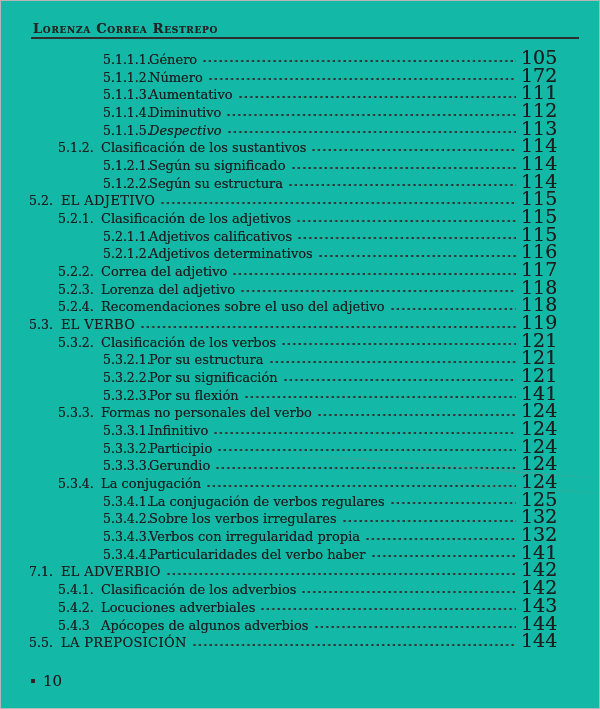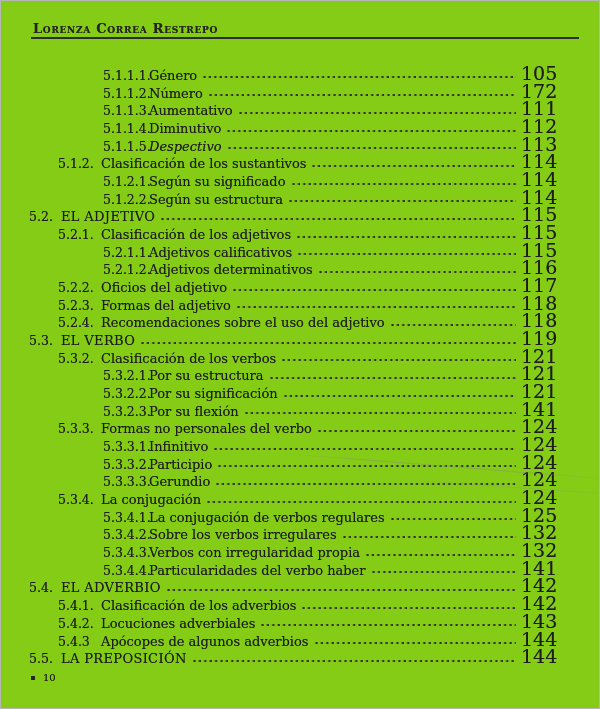--- a/index.html
+++ b/index.html
@@ -1,20 +1,20 @@
 <!DOCTYPE html>
 <html><head>
 <meta charset="utf-8">
 <style>
   html,body { margin:0; padding:0; background:#e8e8e8; }
   .page {
     position:relative;
     width:600px; height:709px;
     margin:0 auto;
-    background:#84cc16;
+    background:#14b8a6;
     border:1px solid #b6b6b6;
     box-sizing:border-box;
     overflow:hidden;
     font-family:"DejaVu Serif", serif;
     color:#1d1d1d;
     text-shadow:0 0 0.45px rgba(25,25,25,0.6);
   }
   
   .header-author {
     position:absolute; left:32px; top:20px;
@@ -28,21 +28,20 @@
   .header-rule {
     position:absolute; left:30px; top:36px;
     width:548px; height:2px;
     background:#2e2e2e;
   }
   
   .toc {
     position:absolute; left:0; top:48px; right:0;
     font-size:13px;
     line-height:17.68px;
-    margin-top:16px;
   }
   .row {
     display:flex;
     align-items:baseline;
     height:17.68px;
     padding-right:42px;
     box-sizing:border-box;
     white-space:nowrap;
   }
   .row .num  { flex:none; font-size:12.5px; }
@@ -64,21 +63,21 @@
     background-image:radial-gradient(circle at 1.6px 2px, #343434 1.05px, rgba(0,0,0,0) 1.5px);
     background-size:5.4px 4px;
     background-repeat:repeat-x;
     background-position:left bottom;
   }
   .pg { flex:none; width:36px; text-align:right; font-size:19px; }
   
   .footer {
     position:absolute; left:30px; top:671px;
     display:flex; align-items:center;
-    font-size:10px;
+    font-size:15px;
   }
   .square-bullet {
     width:4px; height:4px;
     background:#262626;
     display:inline-block;
     margin-right:8px;
   }
   
   .artifact {
     position:absolute;
@@ -166,27 +165,27 @@
         <span class="pg">115</span>
       </div>
       <div class="row lvl3">
         <span class="num">5.2.1.2.</span>
         <span class="title">Adjetivos determinativos</span>
         <span class="dots"></span>
         <span class="pg">116</span>
       </div>
       <div class="row lvl2">
         <span class="num">5.2.2.</span>
-        <span class="title">Oficios del adjetivo</span>
+        <span class="title">Correa del adjetivo</span>
         <span class="dots"></span>
         <span class="pg">117</span>
       </div>
       <div class="row lvl2">
         <span class="num">5.2.3.</span>
-        <span class="title">Formas del adjetivo</span>
+        <span class="title">Lorenza del adjetivo</span>
         <span class="dots"></span>
         <span class="pg">118</span>
       </div>
       <div class="row lvl2">
         <span class="num">5.2.4.</span>
         <span class="title">Recomendaciones sobre el uso del adjetivo</span>
         <span class="dots"></span>
         <span class="pg">118</span>
       </div>
       <div class="row lvl1">
@@ -267,21 +266,21 @@
         <span class="dots"></span>
         <span class="pg">132</span>
       </div>
       <div class="row lvl3">
         <span class="num">5.3.4.4.</span>
         <span class="title">Particularidades del verbo haber</span>
         <span class="dots"></span>
         <span class="pg">141</span>
       </div>
       <div class="row lvl1">
-        <span class="num">5.4.</span>
+        <span class="num">7.1.</span>
         <span class="title">EL ADVERBIO</span>
         <span class="dots"></span>
         <span class="pg">142</span>
       </div>
       <div class="row lvl2">
         <span class="num">5.4.1.</span>
         <span class="title">Clasificación de los adverbios</span>
         <span class="dots"></span>
         <span class="pg">142</span>
       </div>

